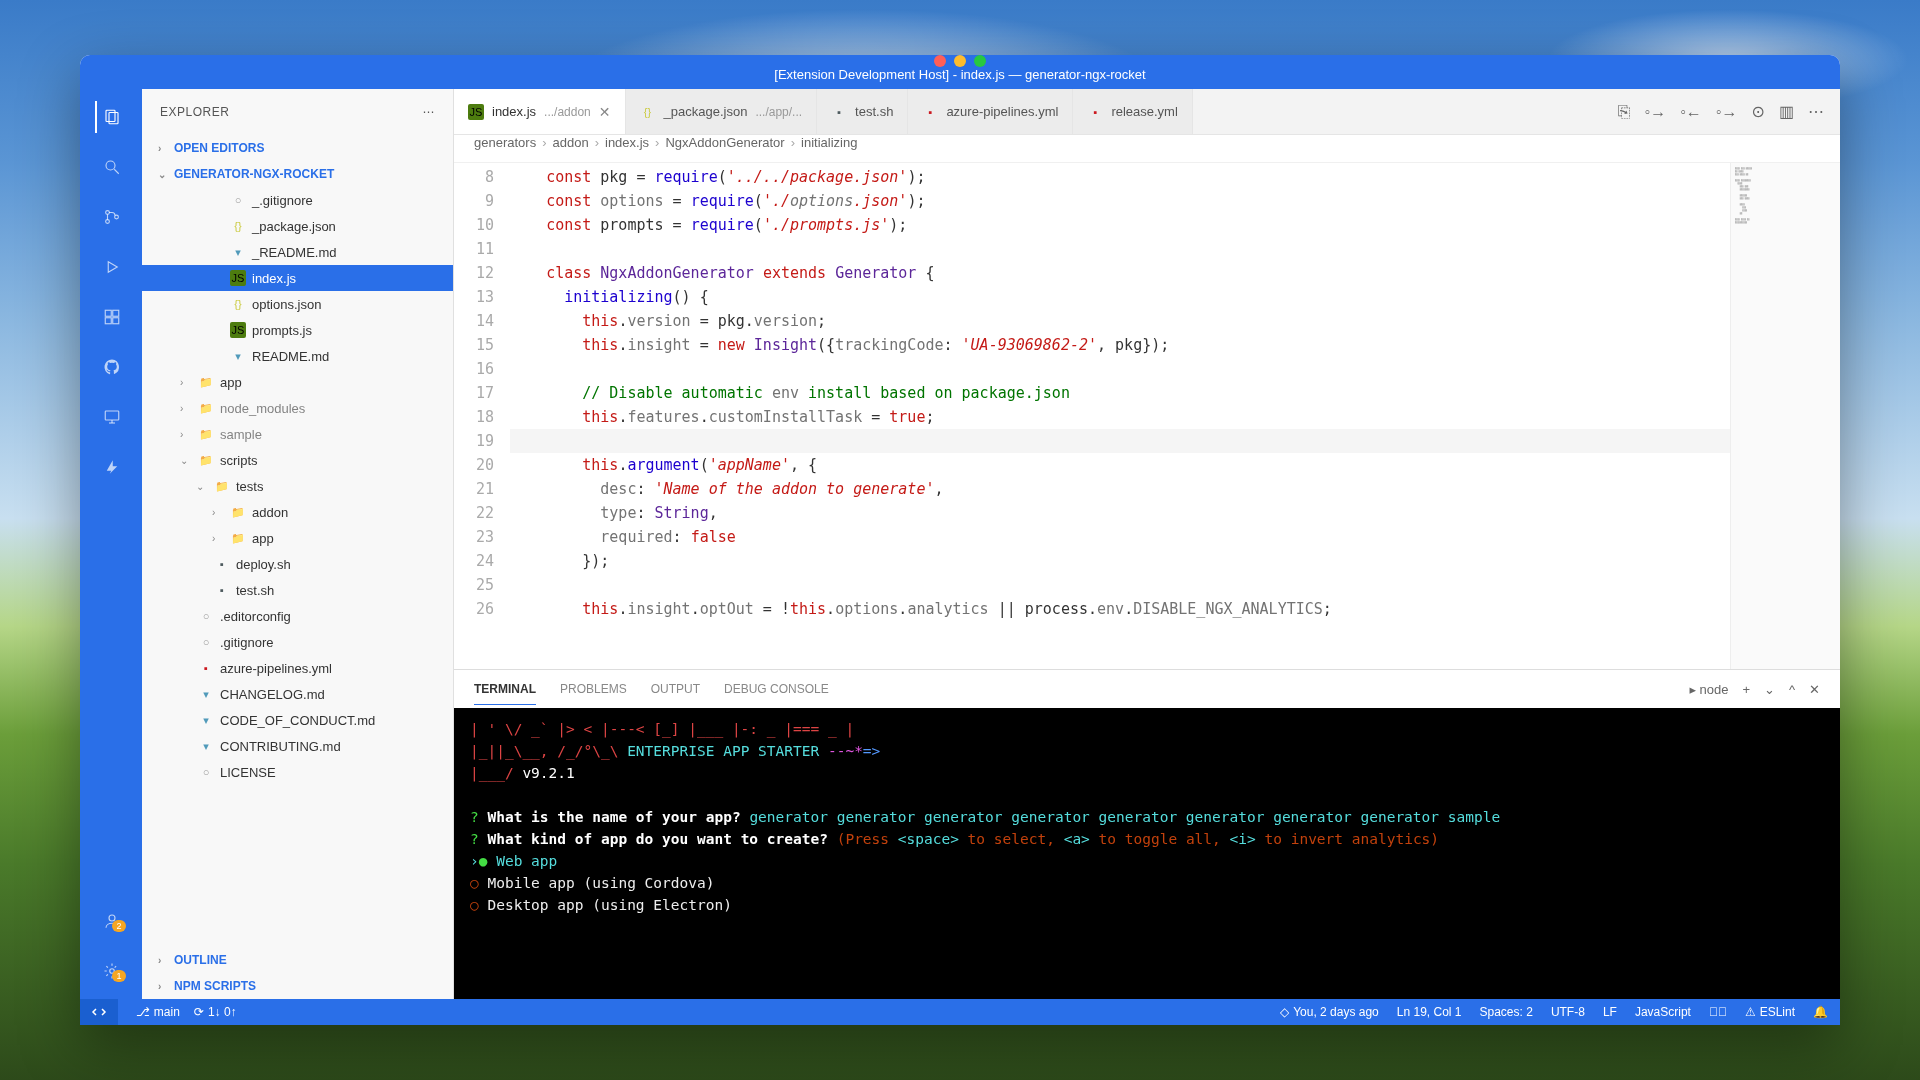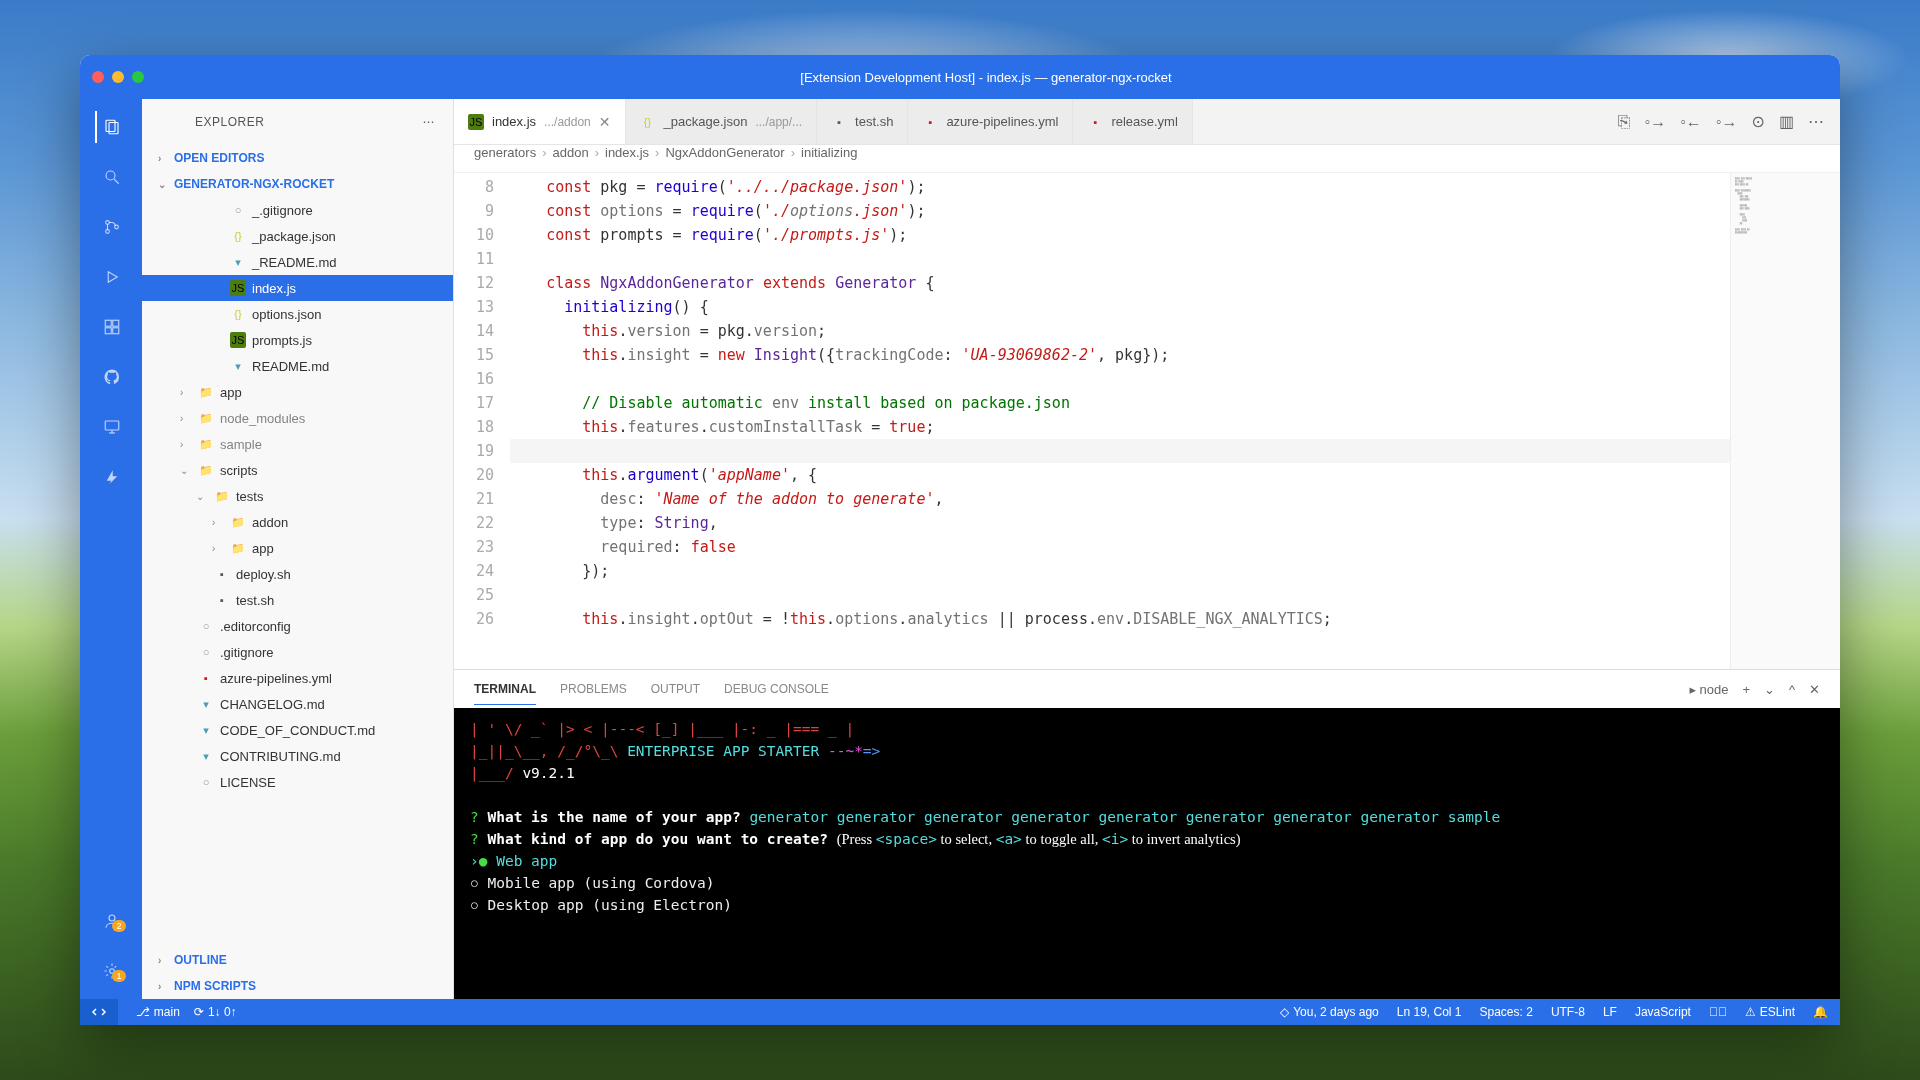--- a/index.html
+++ b/index.html
@@ -28,23 +28,23 @@
 .window {
   position: relative;
   width: 1760px; height: 970px;
   background: #fff;
   border-radius: 10px 10px 0 0;
   box-shadow: 0 20px 60px rgba(0,0,0,0.4);
   display: flex; flex-direction: column;
   overflow: hidden;
 }
 .titlebar {
-  height: 44px; background: #2a6fe8;
+  height: 34px; background: #2a6fe8;
   display: flex; align-items: center; padding: 0 12px;
-  color: #fff; font-size: 13px;
+  color: #fff; font-size: 13px; flex-direction: column;
 }
 .traffic { display: flex; gap: 8px; }
 .tl { width: 12px; height: 12px; border-radius: 50%; }
 .tl.red { background: #ff5f57; }
 .tl.yellow { background: #febc2e; }
 .tl.green { background: #28c840; }
 .title-text { flex: 1; text-align: center; font-size: 13px; }
 .body-row { flex: 1; display: flex; min-height: 0; }
 .activitybar {
   width: 62px; background: #2a6fe8;
@@ -52,21 +52,21 @@
   padding-top: 12px; gap: 18px;
 }
 .act-icon { width: 32px; height: 32px; display: flex; align-items: center; justify-content: center; color: rgba(255,255,255,0.7); cursor: pointer; border-left: 2px solid transparent; }
 .act-icon.active { color: #fff; border-left: 2px solid #fff; }
 .act-bottom { margin-top: auto; margin-bottom: 12px; display: flex; flex-direction: column; gap: 18px; align-items: center; }
 .badge { position: absolute; background: #f5a623; color: #fff; font-size: 9px; border-radius: 8px; padding: 1px 4px; margin-left: 14px; margin-top: 10px; }
 .sidebar {
   width: 312px; background: #f8f8f8; border-right: 1px solid #e0e0e0;
   display: flex; flex-direction: column; font-size: 13px;
 }
-.sb-header { height: 46px; display: flex; align-items: center; justify-content: space-between; padding: 0 18px; color: #555; font-size: 12px; letter-spacing: 0.5px; margin-left: 35px; }
+.sb-header { height: 46px; display: flex; align-items: center; justify-content: space-between; padding: 0 18px; color: #555; font-size: 12px; letter-spacing: 0.5px; }
 .sb-section { padding: 6px 16px; color: #2a6fe8; font-weight: 600; font-size: 12px; cursor: pointer; display: flex; align-items: center; gap: 4px; }
 .tree { flex: 1; overflow: auto; }
 .tree-item { display: flex; align-items: center; height: 26px; padding-left: 16px; cursor: pointer; gap: 6px; color: #333; }
 .tree-item.selected { background: #2a6fe8; color: #fff; }
 .tree-item .indent { display: inline-block; }
 .chev { width: 12px; font-size: 10px; color: #888; }
 .fi { width: 16px; height: 16px; display: inline-flex; align-items: center; justify-content: center; font-size: 11px; }
 .fi.js { background: #4d7c0f; color: #000; border-radius: 2px; }
 .fi.json { color: #cbcb41; }
 .fi.md { color: #519aba; }
@@ -96,21 +96,21 @@
 .terminal-wrap { height: 330px; display: flex; flex-direction: column; border-top: 1px solid #ddd; }
 .term-tabs { height: 38px; display: flex; align-items: center; padding: 0 20px; gap: 24px; font-size: 12px; color: #888; }
 .term-tab.active { color: #333; font-weight: 600; border-bottom: 1px solid #2a6fe8; padding-bottom: 8px; margin-bottom: -9px; }
 .term-right { margin-left: auto; display: flex; align-items: center; gap: 14px; color: #666; font-size: 13px; }
 .terminal { flex: 1; background: #000; color: #eee; font-family: "SF Mono", Menlo, monospace; font-size: 14.5px; line-height: 22px; padding: 10px 16px; overflow: hidden; }
 .terminal .r { color: #d44; }
 .terminal .g { color: #4d4; }
 .terminal .c { color: #5dd; }
 .terminal .m { color: #d5d; }
 .terminal .b { color: #59f; }
-.terminal .dim { color: #ffffff; font-family: Liberation Serif, serif; }
+.terminal .dim { color: #c2410c; }
 .statusbar { height: 26px; background: #2a6fe8; color: #fff; display: flex; align-items: center; font-size: 12px; padding: 0 12px; gap: 14px; }
 .statusbar .right { margin-left: auto; display: flex; gap: 18px; align-items: center; }
 .stat-item { cursor: pointer; display: flex; align-items: center; gap: 4px; }
 .remote { background: #1a5fd0; padding: 0 10px; height: 100%; display: flex; align-items: center; margin-left: -12px; margin-right: 4px; }
 svg { width: 18px; height: 18px; }
 </style>
 </head>
 <body>
 
 <div class="desktop-bg"></div>

